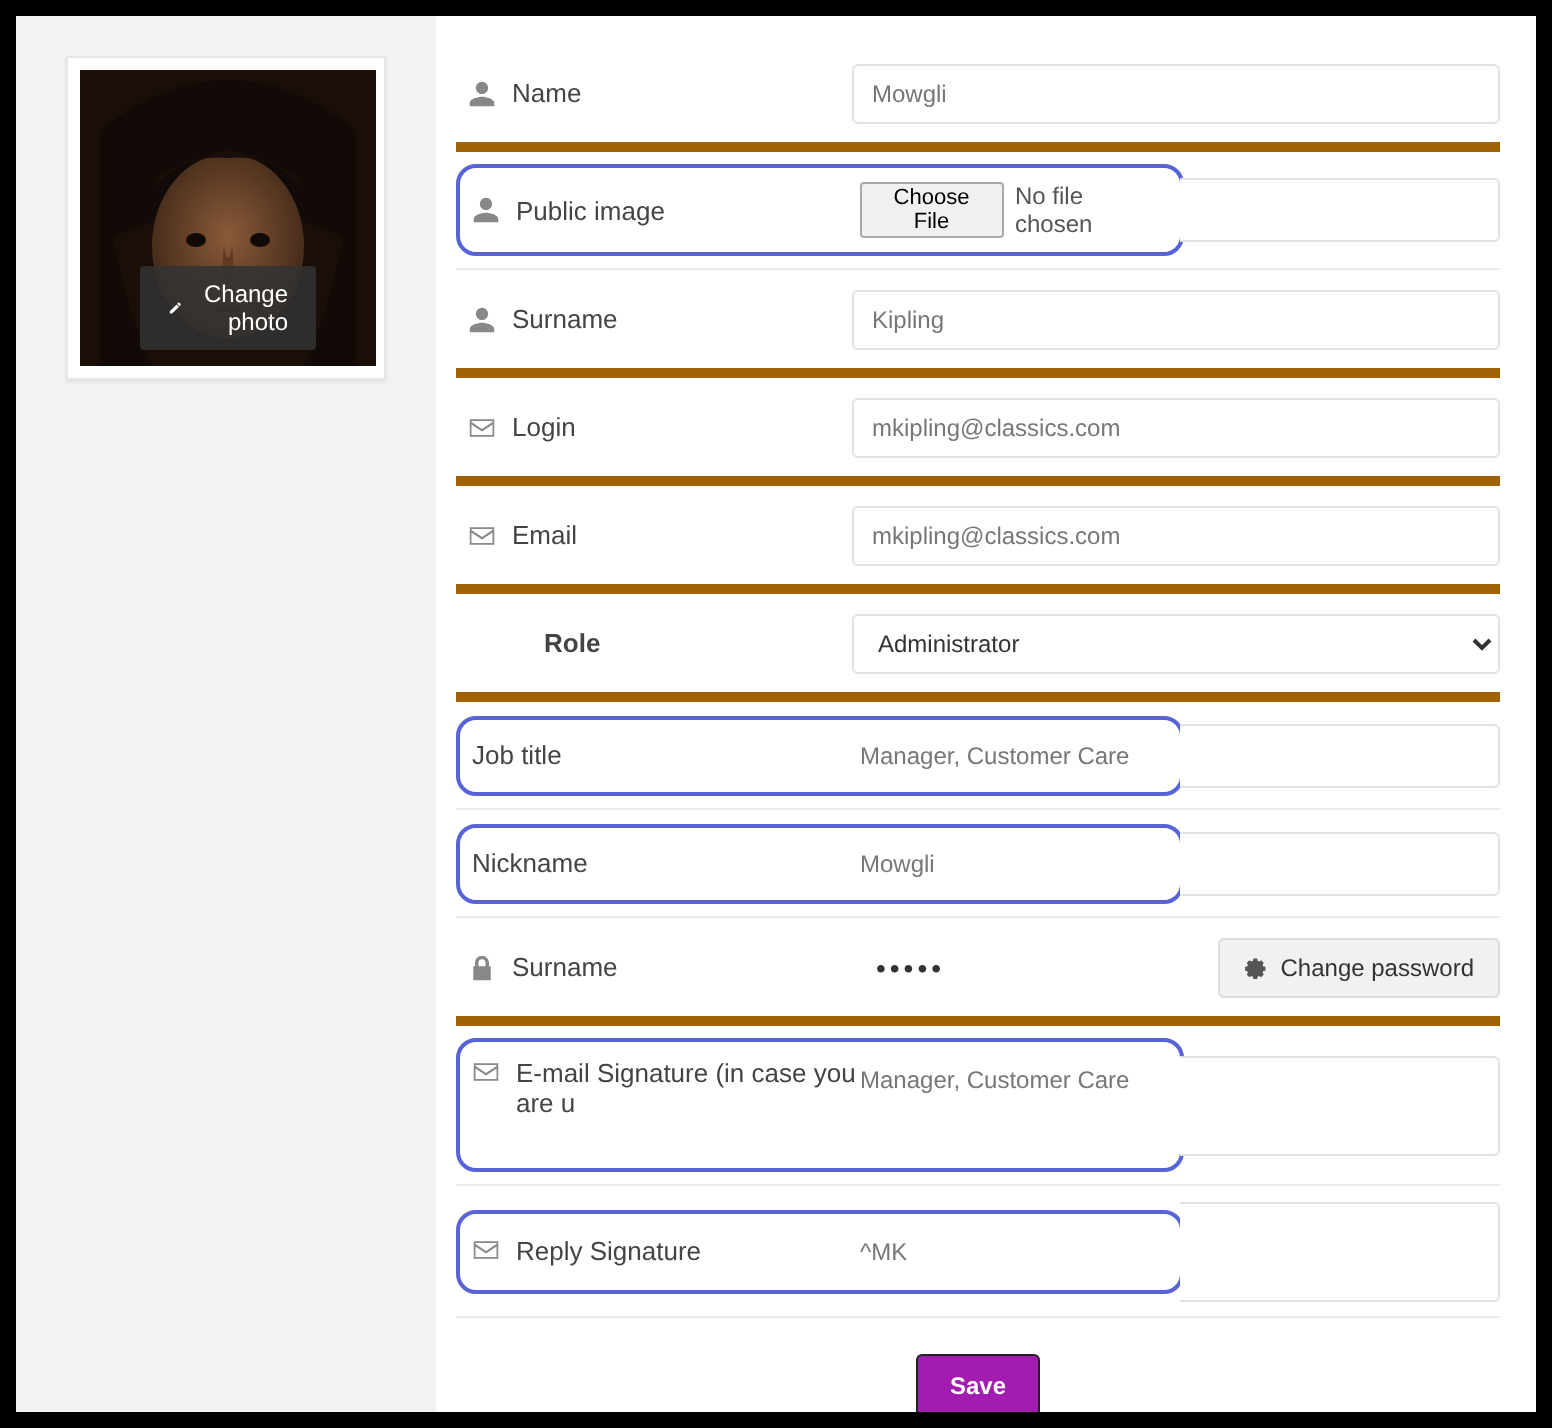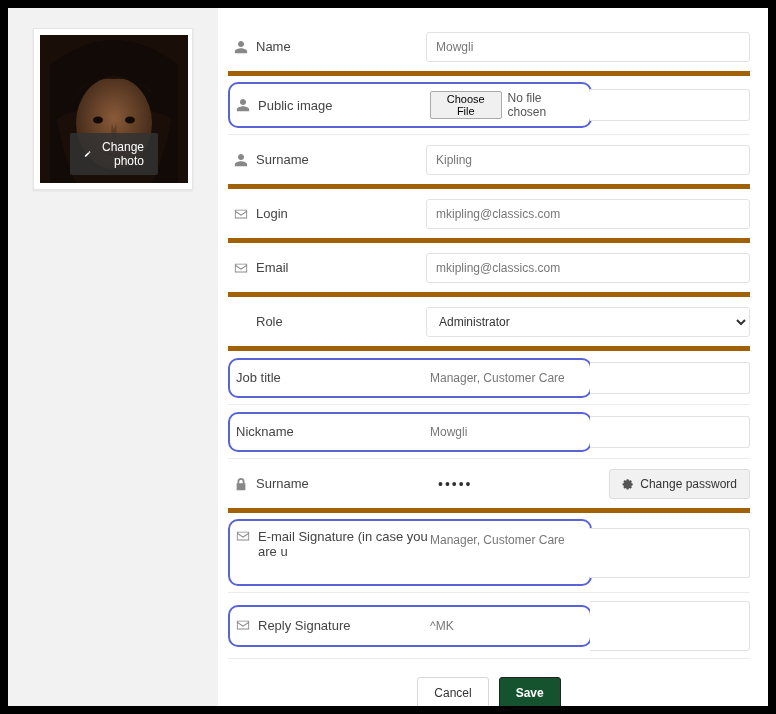--- a/index.html
+++ b/index.html
@@ -180,21 +180,21 @@
     padding-top: 18px;
   }
   .btn {
     padding: 8px 16px;
     border-radius: 3px;
     font-size: 12px;
     cursor: pointer;
     border: 1px solid transparent;
   }
   .btn-cancel { background: #fff; border-color: #d8d8d8; color: #333; }
-  .btn-save { background: #14532d; color: #fff; border-color: #222; font-weight: bold; }
+  .btn-save { background: #a21caf; color: #fff; border-color: #222; font-weight: bold; }
 </style>
 </head>
 <body>
 
 <div class="frame">
   <div class="sidebar">
     <div class="photo-card">
       <div class="photo">
         <svg class="face" viewBox="0 0 148 148">
           <defs>
@@ -288,21 +288,21 @@
         <span>Email</span>
       </div>
       <div class="field-col">
         <input type="text" value="mkipling@classics.com" style="">
       </div>
     </div>
 
     <div class="row">
       <div class="label-col">
         <span style="width:14px"></span>
-        <span style="font-weight:400;">Role</span>
+        <span style="font-weight:700;margin-left:16px;">Role</span>
       </div>
       <div class="field-col">
         <select>
           <option>Administrator</option>
         </select>
       </div>
     </div>
 
     <div class="row hl">
       <div class="highlight">
@@ -370,18 +370,17 @@
           <span>Reply Signature</span>
         </div>
         <div class="field-col">
           <input type="text" value="^MK" style="">
         </div>
       </div>
       <div class="rest-ta"></div>
     </div>
 
     <div class="actions">
-      <button class="btn btn-cancel">Cancel</button>
       <button class="btn btn-save">Save</button>
     </div>
 
   </div>
 </div>
 
 </body></html>

